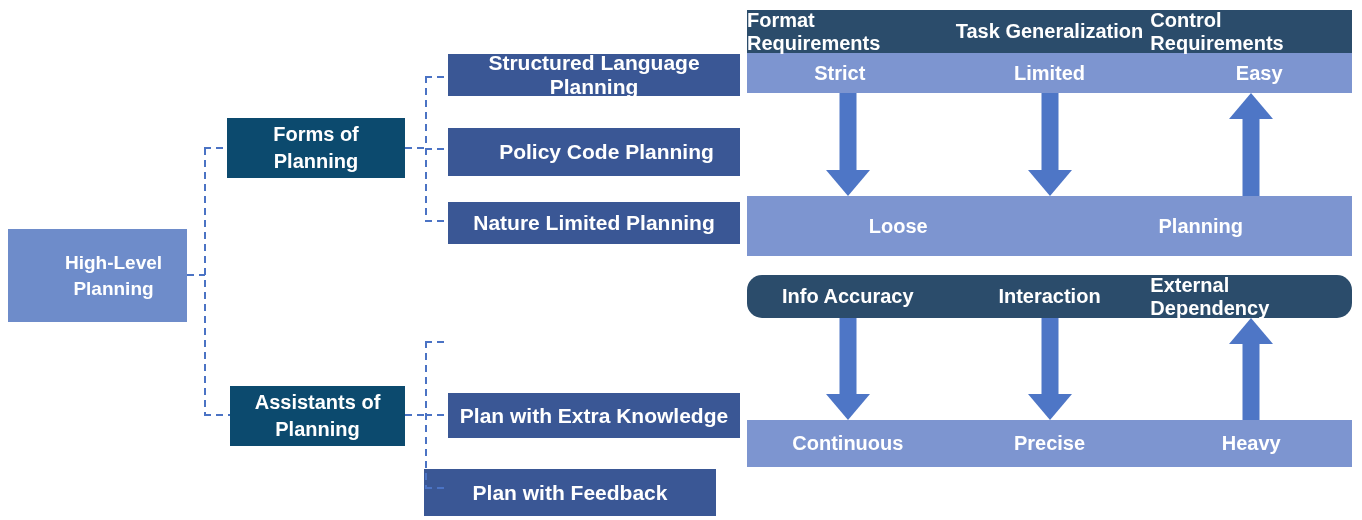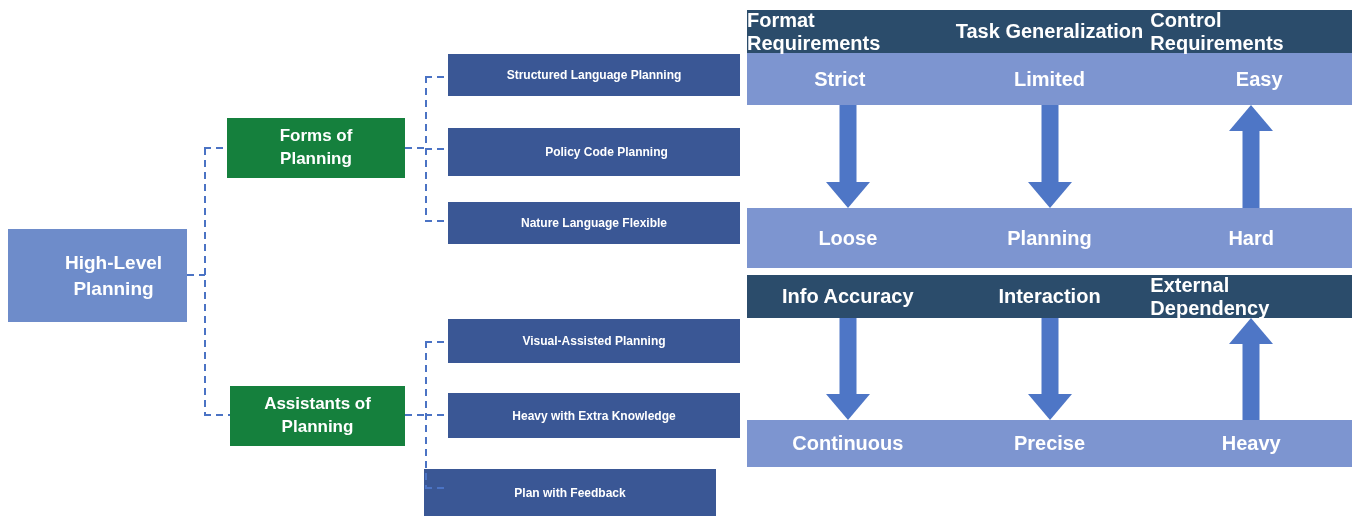--- a/index.html
+++ b/index.html
@@ -8,22 +8,22 @@
     font-family:"Liberation Sans", sans-serif; overflow:hidden;
   }
 
   
   .node {
     position:absolute; display:flex; align-items:center; justify-content:center;
     color:#ffffff; font-weight:bold; text-align:center; white-space:pre-line;
     box-sizing:border-box;
   }
   .node.root { background:#6e8cca; font-size:19px; line-height:1.35;padding-left:32px; }
-  .node.mid  { background:#15803d; font-size:17px; line-height:1.35; }
-  .node.leaf { background:#3a5795; font-size:12px; }
+  .node.mid  { background:#0c4a6e; font-size:20px; line-height:1.35; }
+  .node.leaf { background:#3a5795; font-size:21px; }
 
   
   .conn { position:absolute; }
   .conn.h { height:2px; background:repeating-linear-gradient(90deg,#4b73c4 0 7px,transparent 7px 12px); }
   .conn.v { width:2px;  background:repeating-linear-gradient(180deg,#4b73c4 0 7px,transparent 7px 12px); }
 
   
   .atable { position:absolute; left:747px; width:605px; }
   .trow { display:flex; }
   .trow .cell {
@@ -63,24 +63,23 @@
   <div class="node root" style="left:8px; top:229px; width:179px; height:93px;">High-Level
 Planning</div>
 
   <div class="node mid" style="left:227px; top:118px; width:178px; height:60px;">Forms of
 Planning</div>
   <div class="node mid" style="left:230px; top:386px; width:175px; height:60px;">Assistants of
 Planning</div>
 
   <div class="node leaf" style="left:448px; top:54px; width:292px; height:42px;">Structured Language Planning</div>
   <div class="node leaf" style="left:448px; top:128px; width:292px; height:48px;padding-left:25px;">Policy Code Planning</div>
-  <div class="node leaf" style="left:448px; top:202px; width:292px; height:42px;">Nature Language Flexible</div>
+  <div class="node leaf" style="left:448px; top:202px; width:292px; height:42px;">Nature Limited Planning</div>
 
-  <div class="node leaf" style="left:448px; top:319px; width:292px; height:44px;">Visual-Assisted Planning</div>
-  <div class="node leaf" style="left:448px; top:393px; width:292px; height:45px;">Heavy with Extra Knowledge</div>
+  <div class="node leaf" style="left:448px; top:393px; width:292px; height:45px;">Plan with Extra Knowledge</div>
   <div class="node leaf" style="left:424px; top:469px; width:292px; height:47px;">Plan with Feedback</div>
 
   <div class="conn h" style="left:187px; top:274px; width:18px;"></div>
   <div class="conn v" style="left:204px; top:148px; height:267px;"></div>
   <div class="conn h" style="left:204px; top:147px; width:23px;"></div>
   <div class="conn h" style="left:204px; top:414px; width:26px;"></div>
 
   <div class="conn h" style="left:405px; top:147px; width:20px;"></div>
   <div class="conn v" style="left:425px; top:76px; height:145px;"></div>
   <div class="conn h" style="left:425px; top:76px; width:23px;"></div>
@@ -92,21 +91,21 @@
   <div class="conn h" style="left:425px; top:341px; width:23px;"></div>
   <div class="conn h" style="left:425px; top:414px; width:23px;"></div>
   <div class="conn h" style="left:425px; top:487px; width:23px;"></div>
 
   <div class="atable" style="top:10px;">
     <div class="trow header" style="height:43px;">
       <div class="cell">Format Requirements</div>
       <div class="cell">Task Generalization</div>
       <div class="cell">Control Requirements</div>
     </div>
-    <div class="trow values" style="height:52px;gap:24px;">
+    <div class="trow values" style="height:40px;gap:24px;">
       <div class="cell">Strict</div>
       <div class="cell">Limited</div>
       <div class="cell">Easy</div>
     </div>
     <div class="arrowzone" style="height:103px;">
       <div class="acell">
           <div class="arrow" data-dir="down">
             <div class="shaft"></div>
             <div class="head"></div>
           </div>
@@ -120,26 +119,25 @@
       <div class="acell">
           <div class="arrow" data-dir="up">
             <div class="shaft"></div>
             <div class="head"></div>
           </div>
         </div>
     </div>
     <div class="trow values" style="height:60px;">
       <div class="cell">Loose</div>
       <div class="cell">Planning</div>
-      <div class="cell">Hard</div>
     </div>
   </div>
 
   <div class="atable" style="top:275px;">
-    <div class="trow header" style="height:43px;">
+    <div class="trow header" style="height:43px;border-radius:15px;">
       <div class="cell">Info Accuracy</div>
       <div class="cell">Interaction</div>
       <div class="cell">External Dependency</div>
     </div>
     <div class="arrowzone" style="height:102px;">
       <div class="acell">
           <div class="arrow" data-dir="down">
             <div class="shaft"></div>
             <div class="head"></div>
           </div>

